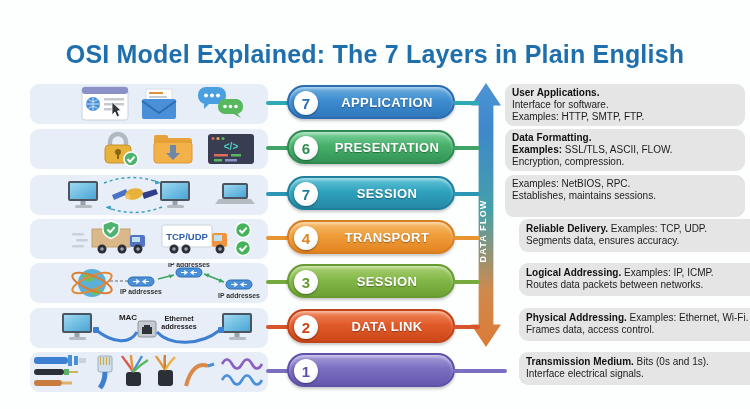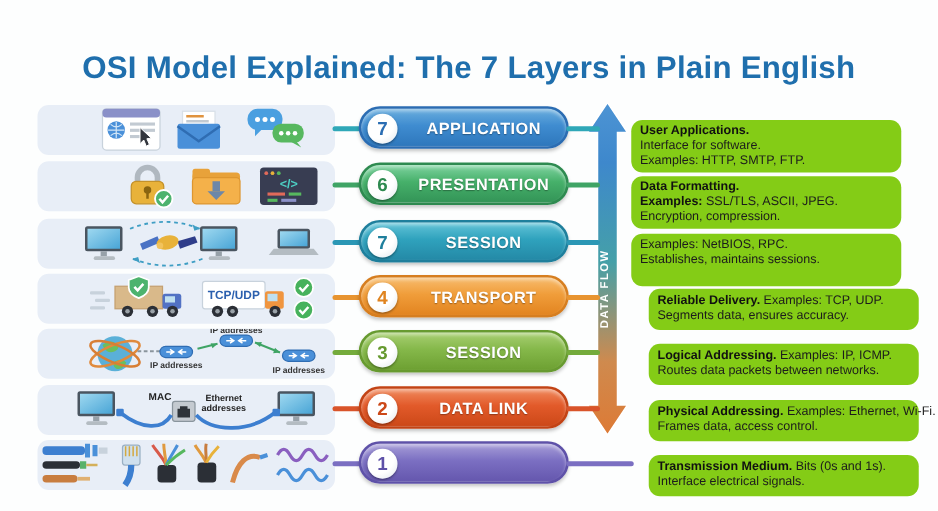--- a/index.html
+++ b/index.html
@@ -41,21 +41,21 @@
   .r2 .num{color:#1f7f9c} .r2 .conn{background:#2b97b5}
   .r3 .pill{background:linear-gradient(180deg,#f7bc6e,#f09d3a 45%,#e28420);border-color:#d67e20}
   .r3 .num{color:#e08420} .r3 .conn{background:#e89430}
   .r4 .pill{background:linear-gradient(180deg,#a8cf72,#85b84a 45%,#6da032);border-color:#679a30}
   .r4 .num{color:#679a30} .r4 .conn{background:#74ab3c}
   .r5 .pill{background:linear-gradient(180deg,#f08a5e,#e25a2a 45%,#cc4818);border-color:#c24315}
   .r5 .num{color:#cc4818} .r5 .conn{background:#d9542a}
   .r6 .pill{background:linear-gradient(180deg,#a79ed8,#7b6fc2 45%,#6557ae);border-color:#5e51a8}
   .r6 .num{color:#5e51a8} .r6 .conn{background:#7b6fc2}
 
-  .card { position:absolute; left:475px; top:12px; width:216px; background:#84cc16;
+  .card { position:absolute; left:475px; top:0; width:240px; background:#e5e5e5;
           border-radius:9px; padding:3px 7px; font-size:10px; line-height:12.2px; color:#1c1c1c; }
   .card .ln { white-space:nowrap; }
   .card .db { font-weight:bold; color:#111; }
   .r0 .card,.r1 .card,.r2 .card { height:42px; padding-top:3px; }
   .r3 .card,.r4 .card,.r5 .card,.r6 .card { height:33px; padding-top:4px;margin-left:14px; }
 
   .dataflow { position:absolute; left:462px; top:78px; }
 
   svg text { font-family:"Liberation Sans", sans-serif; }
 </style>
@@ -159,21 +159,21 @@
       </svg>
     </div>
     <div class="conn connL"></div>
     <div class="pill">
       <span class="num">6</span>
       <span class="lbl">PRESENTATION</span>
     </div>
     <div class="conn connR"></div>
     <div class="card">
       <div class="ln"><span class="db">Data Formatting.</span><span></span></div>
-      <div class="ln"><span class="db">Examples:</span><span> SSL/TLS, ASCII, JPEG.</span></div>
+      <div class="ln"><span class="db">Examples:</span><span> SSL/TLS, ASCII, FLOW.</span></div>
       <div class="ln"><span class="db"></span><span>Encryption, compression.</span></div>
     </div>
   </div>
 
   <div class="lrow r2">
     <div class="iconbox">
       <svg width="238" height="40" viewBox="0 0 238 40">
         <defs>
           <linearGradient id="scrG" x1="0" y1="0" x2="1" y2="1">
             <stop offset="0" stop-color="#9ed8f0"></stop>

